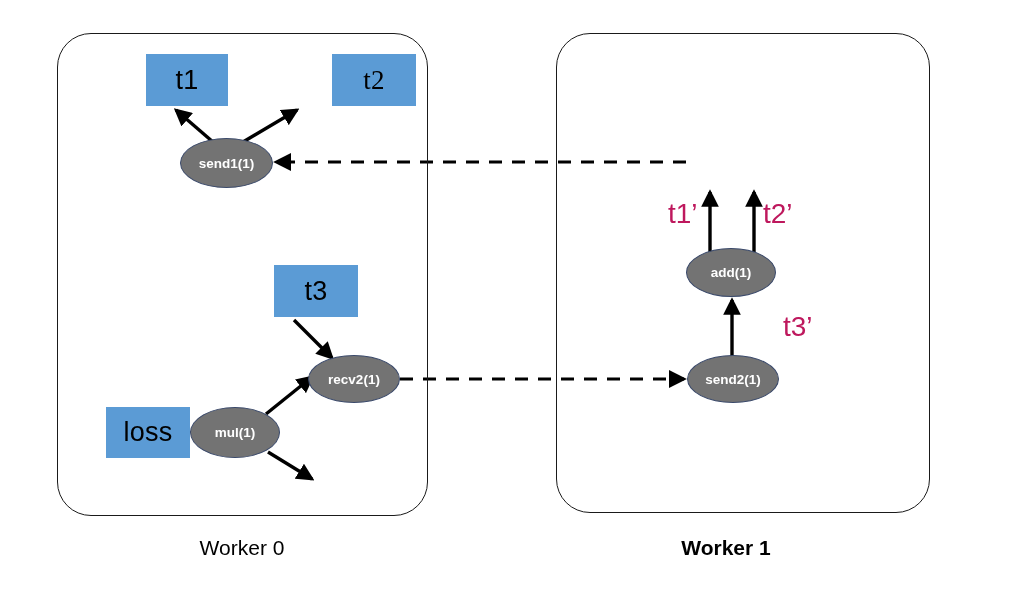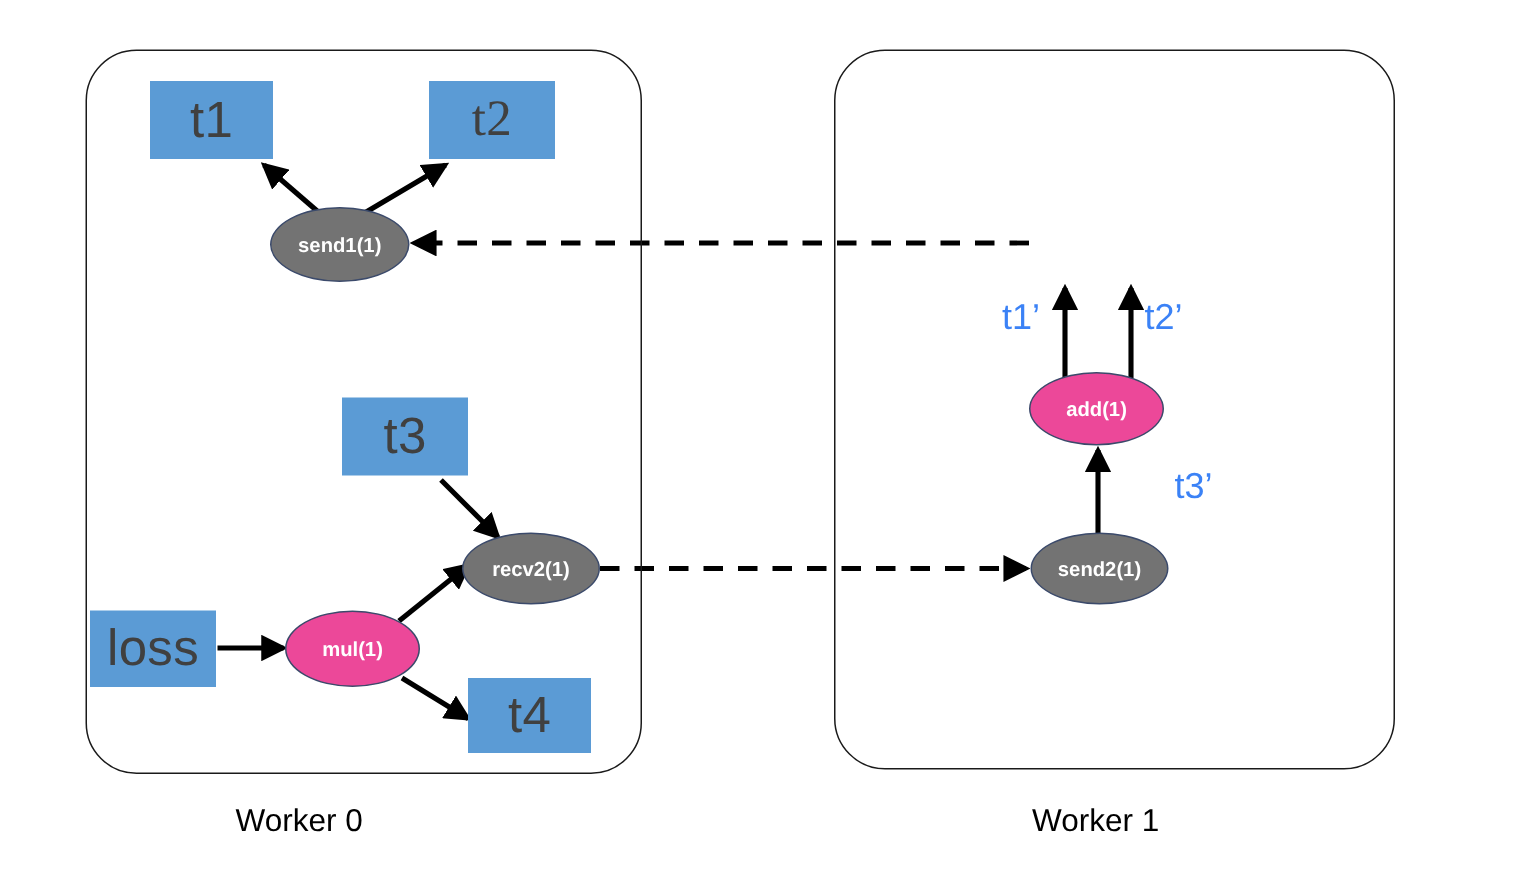--- a/index.html
+++ b/index.html
@@ -27,60 +27,61 @@
   .worker-box {
     position: absolute;
     border: 1.6px solid #1a1a1a;
     border-radius: 34px;
     background: transparent;
     box-sizing: border-box;
   }
   .node-rect {
     position: absolute;
     background: #5b9bd5;
-    color: #404040;
+    color: #000000;
     display: flex;
     align-items: center;
     justify-content: center;
     box-sizing: border-box;
-    font-size: 34px;
+    font-size: 27px;
     font-weight: 400;
     letter-spacing: 0.2px;
+    margin-left: 46px;
   }
   .node-ellipse {
     position: absolute;
     border-radius: 50%;
     display: flex;
     align-items: center;
     justify-content: center;
     box-sizing: border-box;
     color: #ffffff;
     font-size: 13.5px;
     font-weight: bold;
     border: 1.2px solid #3b4a6b;
   }
   .node-ellipse.red {
     background: #737373;
   }
   .node-ellipse.yellow {
-    background: #ec4899;
+    background: #737373;
     text-align: center;
   }
   .edge-label {
     position: absolute;
-    font-size: 24px;
-    color: #3b82f6;
+    font-size: 28px;
+    color: #be185d;
     white-space: nowrap;
   }
   .worker-caption {
     position: absolute;
     font-size: 21px;
     color: #000000;
     white-space: nowrap;
-    text-align: left;
+    text-align: center;
   }
 </style>
 </head>
 <body>
 
 <div id="canvas">
 
   <svg id="edges" viewBox="0 0 1013 590" xmlns="http://www.w3.org/2000/svg">
     <defs>
       <marker id="arrow" viewBox="0 0 10 10" refX="8.4" refY="5" markerWidth="5.2" markerHeight="5.2" orient="auto-start-reverse">
@@ -125,30 +126,29 @@
   <div class="node-ellipse red" style="left:180px; top:138px; width:93px; height:50px;">send1(1)</div>
 
   <div class="node-rect" style="left:228px; top:265px; width:84px; height:52px;">t3</div>
 
   <div class="node-ellipse red" style="left:308px; top:355px; width:92px; height:48px;">recv2(1)</div>
 
   <div class="node-rect" style="left:60px; top:407px; width:84px; height:51px;">loss</div>
 
   <div class="node-ellipse yellow" style="left:190px; top:407px; width:90px; height:51px;">mul(1)</div>
 
-  <div class="node-rect" style="left:312px; top:452px; width:82px; height:50px;">t4</div>
 
 
   <div class="node-ellipse yellow" style="left:686px; top:248px; width:90px; height:49px;">add(1)</div>
 
   <div class="node-ellipse red" style="left:687px; top:355px; width:92px; height:48px;">send2(1)</div>
 
   <div class="edge-label" style="left:668px; top:198px;">t1’</div>
 
   <div class="edge-label" style="left:763px; top:198px;">t2’</div>
 
   <div class="edge-label" style="left:742px; top:311px;margin-left:41px;">t3’</div>
 
   <div class="worker-caption" style="left:157px; top:536px; width:170px;">Worker 0</div>
 
-  <div class="worker-caption" style="left:688px; top:536px; width:170px;">Worker 1</div>
+  <div class="worker-caption" style="left:641px; top:536px; width:170px;font-weight:bold;">Worker 1</div>
 
 </div>
 
 </body></html>

